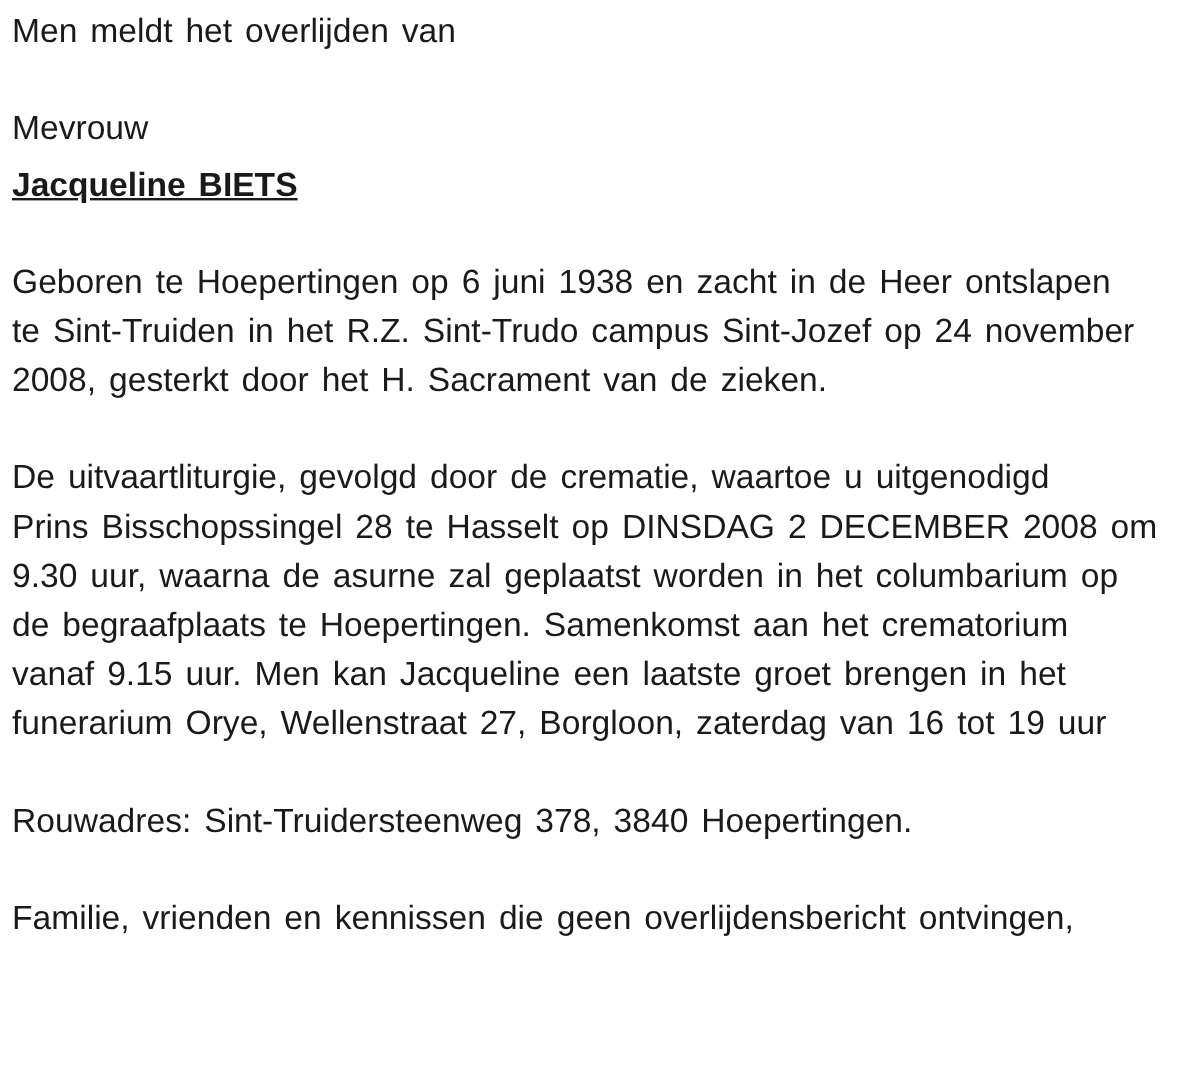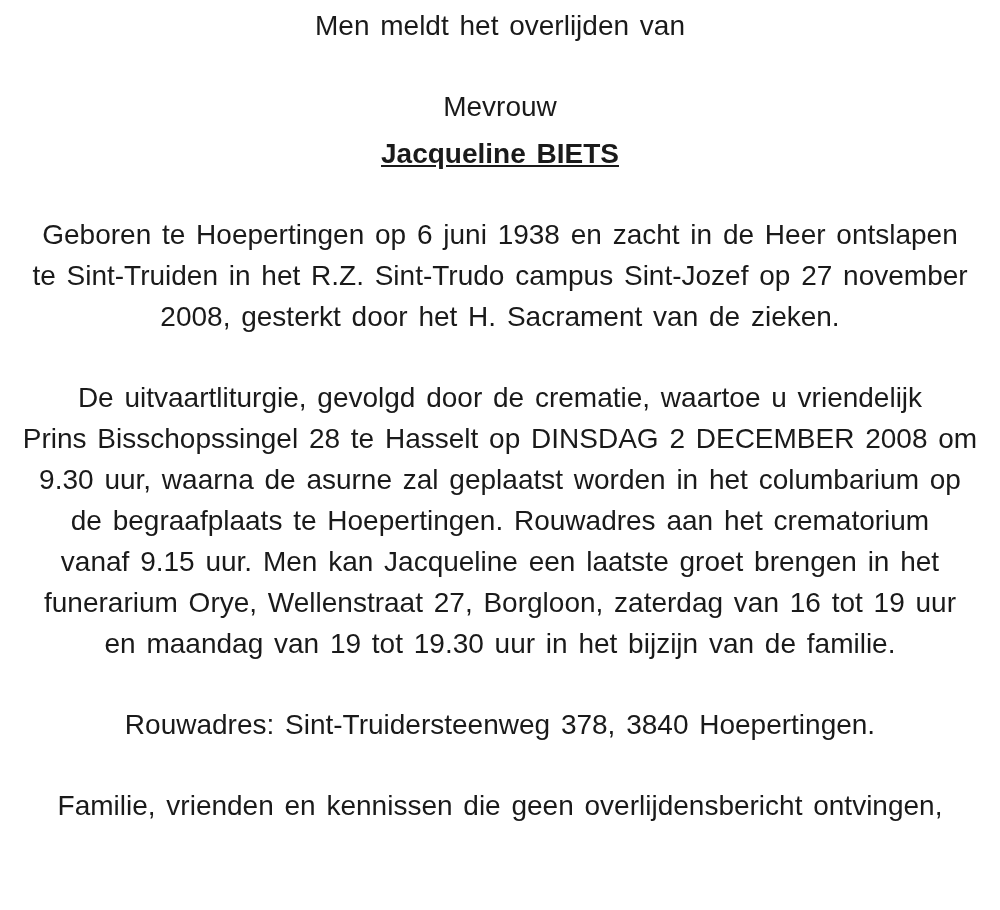--- a/index.html
+++ b/index.html
@@ -18,21 +18,20 @@
     font-size: 28px;
     line-height: 41px;
     word-spacing: 3px;
     overflow: hidden;
   }
   .block {
     margin: 0 0 40px 0;
   }
   .line {
     white-space: nowrap;
-    text-align: center;
   }
   .name-line {
     font-weight: 700;
     margin-top: 6px;
     text-decoration: underline;
   }
 </style>
 </head>
 <body>
 
@@ -42,32 +41,31 @@
     <div class="line">Men meldt het overlijden van</div>
   </div>
 
   <div class="block">
     <div class="line">Mevrouw</div>
     <div class="line name-line">Jacqueline BIETS</div>
   </div>
 
   <div class="block">
     <div class="line">Geboren te Hoepertingen op 6 juni 1938 en zacht in de Heer ontslapen</div>
-    <div class="line">te Sint-Truiden in het R.Z. Sint-Trudo campus Sint-Jozef op 27 november</div>
+    <div class="line">te Sint-Truiden in het R.Z. Sint-Trudo campus Sint-Jozef op 24 november</div>
     <div class="line">2008, gesterkt door het H. Sacrament van de zieken.</div>
   </div>
 
   <div class="block">
-    <div class="line">De uitvaartliturgie, gevolgd door de crematie, waartoe u vriendelijk</div>
+    <div class="line">De uitvaartliturgie, gevolgd door de crematie, waartoe u uitgenodigd</div>
     <div class="line">Prins Bisschopssingel 28 te Hasselt op DINSDAG 2 DECEMBER 2008 om</div>
     <div class="line">9.30 uur, waarna de asurne zal geplaatst worden in het columbarium op</div>
-    <div class="line">de begraafplaats te Hoepertingen. Rouwadres aan het crematorium</div>
+    <div class="line">de begraafplaats te Hoepertingen. Samenkomst aan het crematorium</div>
     <div class="line">vanaf 9.15 uur. Men kan Jacqueline een laatste groet brengen in het</div>
     <div class="line">funerarium Orye, Wellenstraat 27, Borgloon, zaterdag van 16 tot 19 uur</div>
-    <div class="line">en maandag van 19 tot 19.30 uur in het bijzijn van de familie.</div>
   </div>
 
   <div class="block">
     <div class="line">Rouwadres: Sint-Truidersteenweg 378, 3840 Hoepertingen.</div>
   </div>
 
   <div class="block">
     <div class="line">Familie, vrienden en kennissen die geen overlijdensbericht ontvingen,</div>
   </div>
 

